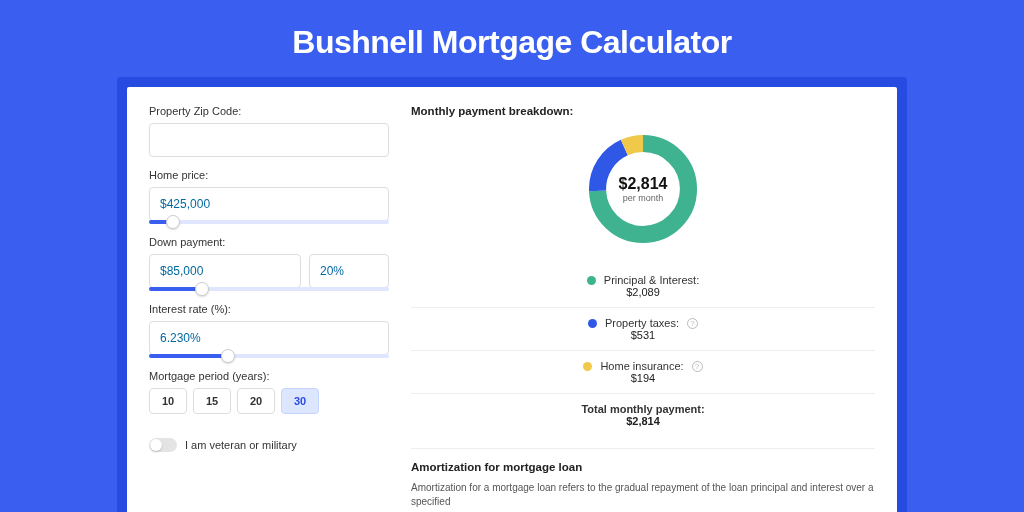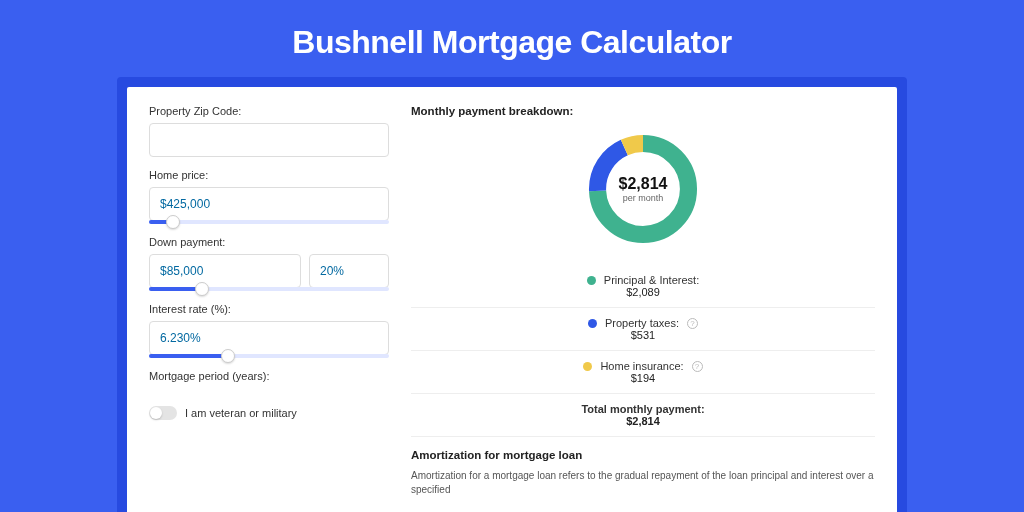--- a/index.html
+++ b/index.html
@@ -164,20 +164,21 @@
     border-radius: 50%;
     color: #bbb;
     font-size: 8px;
     line-height: 10px;
     text-align: center;
   }
   .li-right { font-weight: 500; color: #222; }
   .total-row { font-weight: 700; border-bottom: none; }
   .total-row .li-right { font-weight: 700; }
   .amort {
+    margin-top: 12px;
     border-top: 1px solid #eee;
     padding-top: 12px;
   }
   .amort-title {
     font-size: 11.5px;
     font-weight: 700;
     color: #222;
     margin-bottom: 8px;
   }
   .amort-text {
@@ -226,20 +227,26 @@
         <label class="field-label">Interest rate (%):</label>
         <input class="text-input" value="6.230%" style="">
         <div class="slider-track">
           <div class="slider-fill" style="width:33%"></div>
           <div class="slider-thumb" style="left:33%"></div>
         </div>
       </div>
 
       <div class="field">
         <label class="field-label">Mortgage period (years):</label>
+        <div class="period-row">
+          <div class="period-btn">10</div>
+          <div class="period-btn">15</div>
+          <div class="period-btn">20</div>
+          <div class="period-btn active">30</div>
+        </div>
       </div>
 
       <div class="toggle-row">
         <div class="toggle"></div>
         <span class="toggle-label">I am veteran or military</span>
       </div>
     </div>
 
     <div class="right-col">
       <div class="breakdown-title">Monthly payment breakdown:</div>

